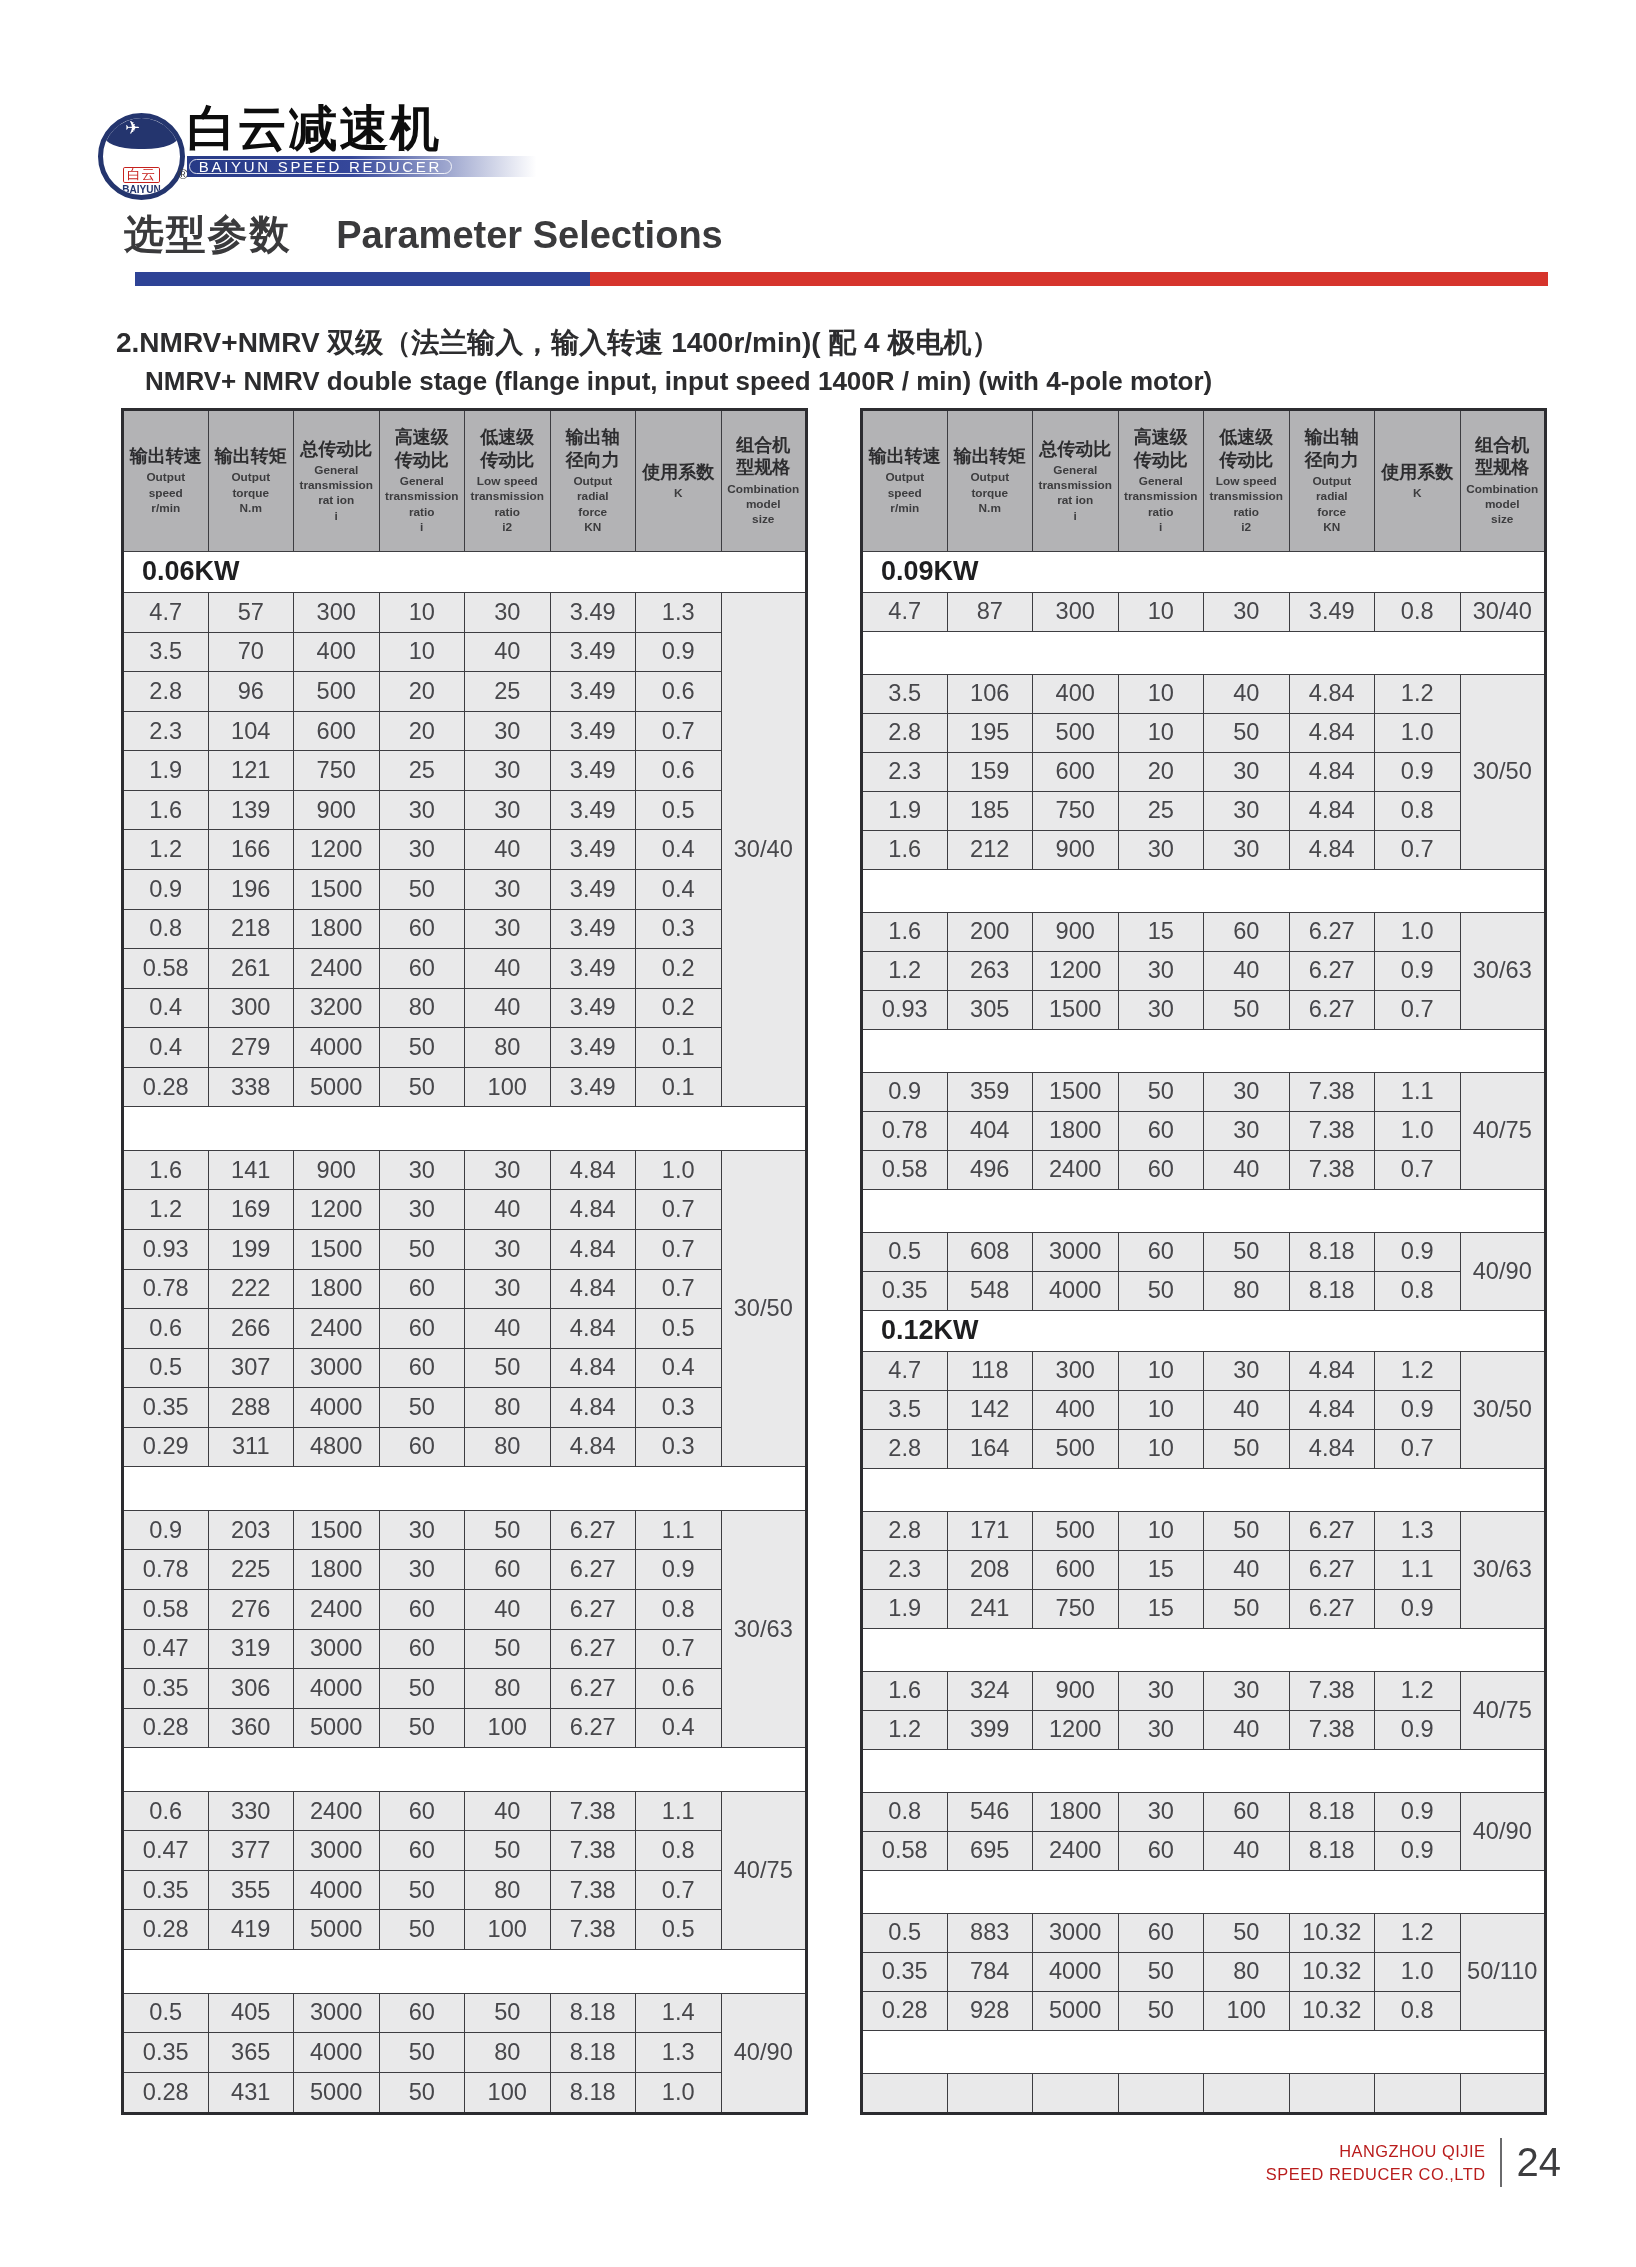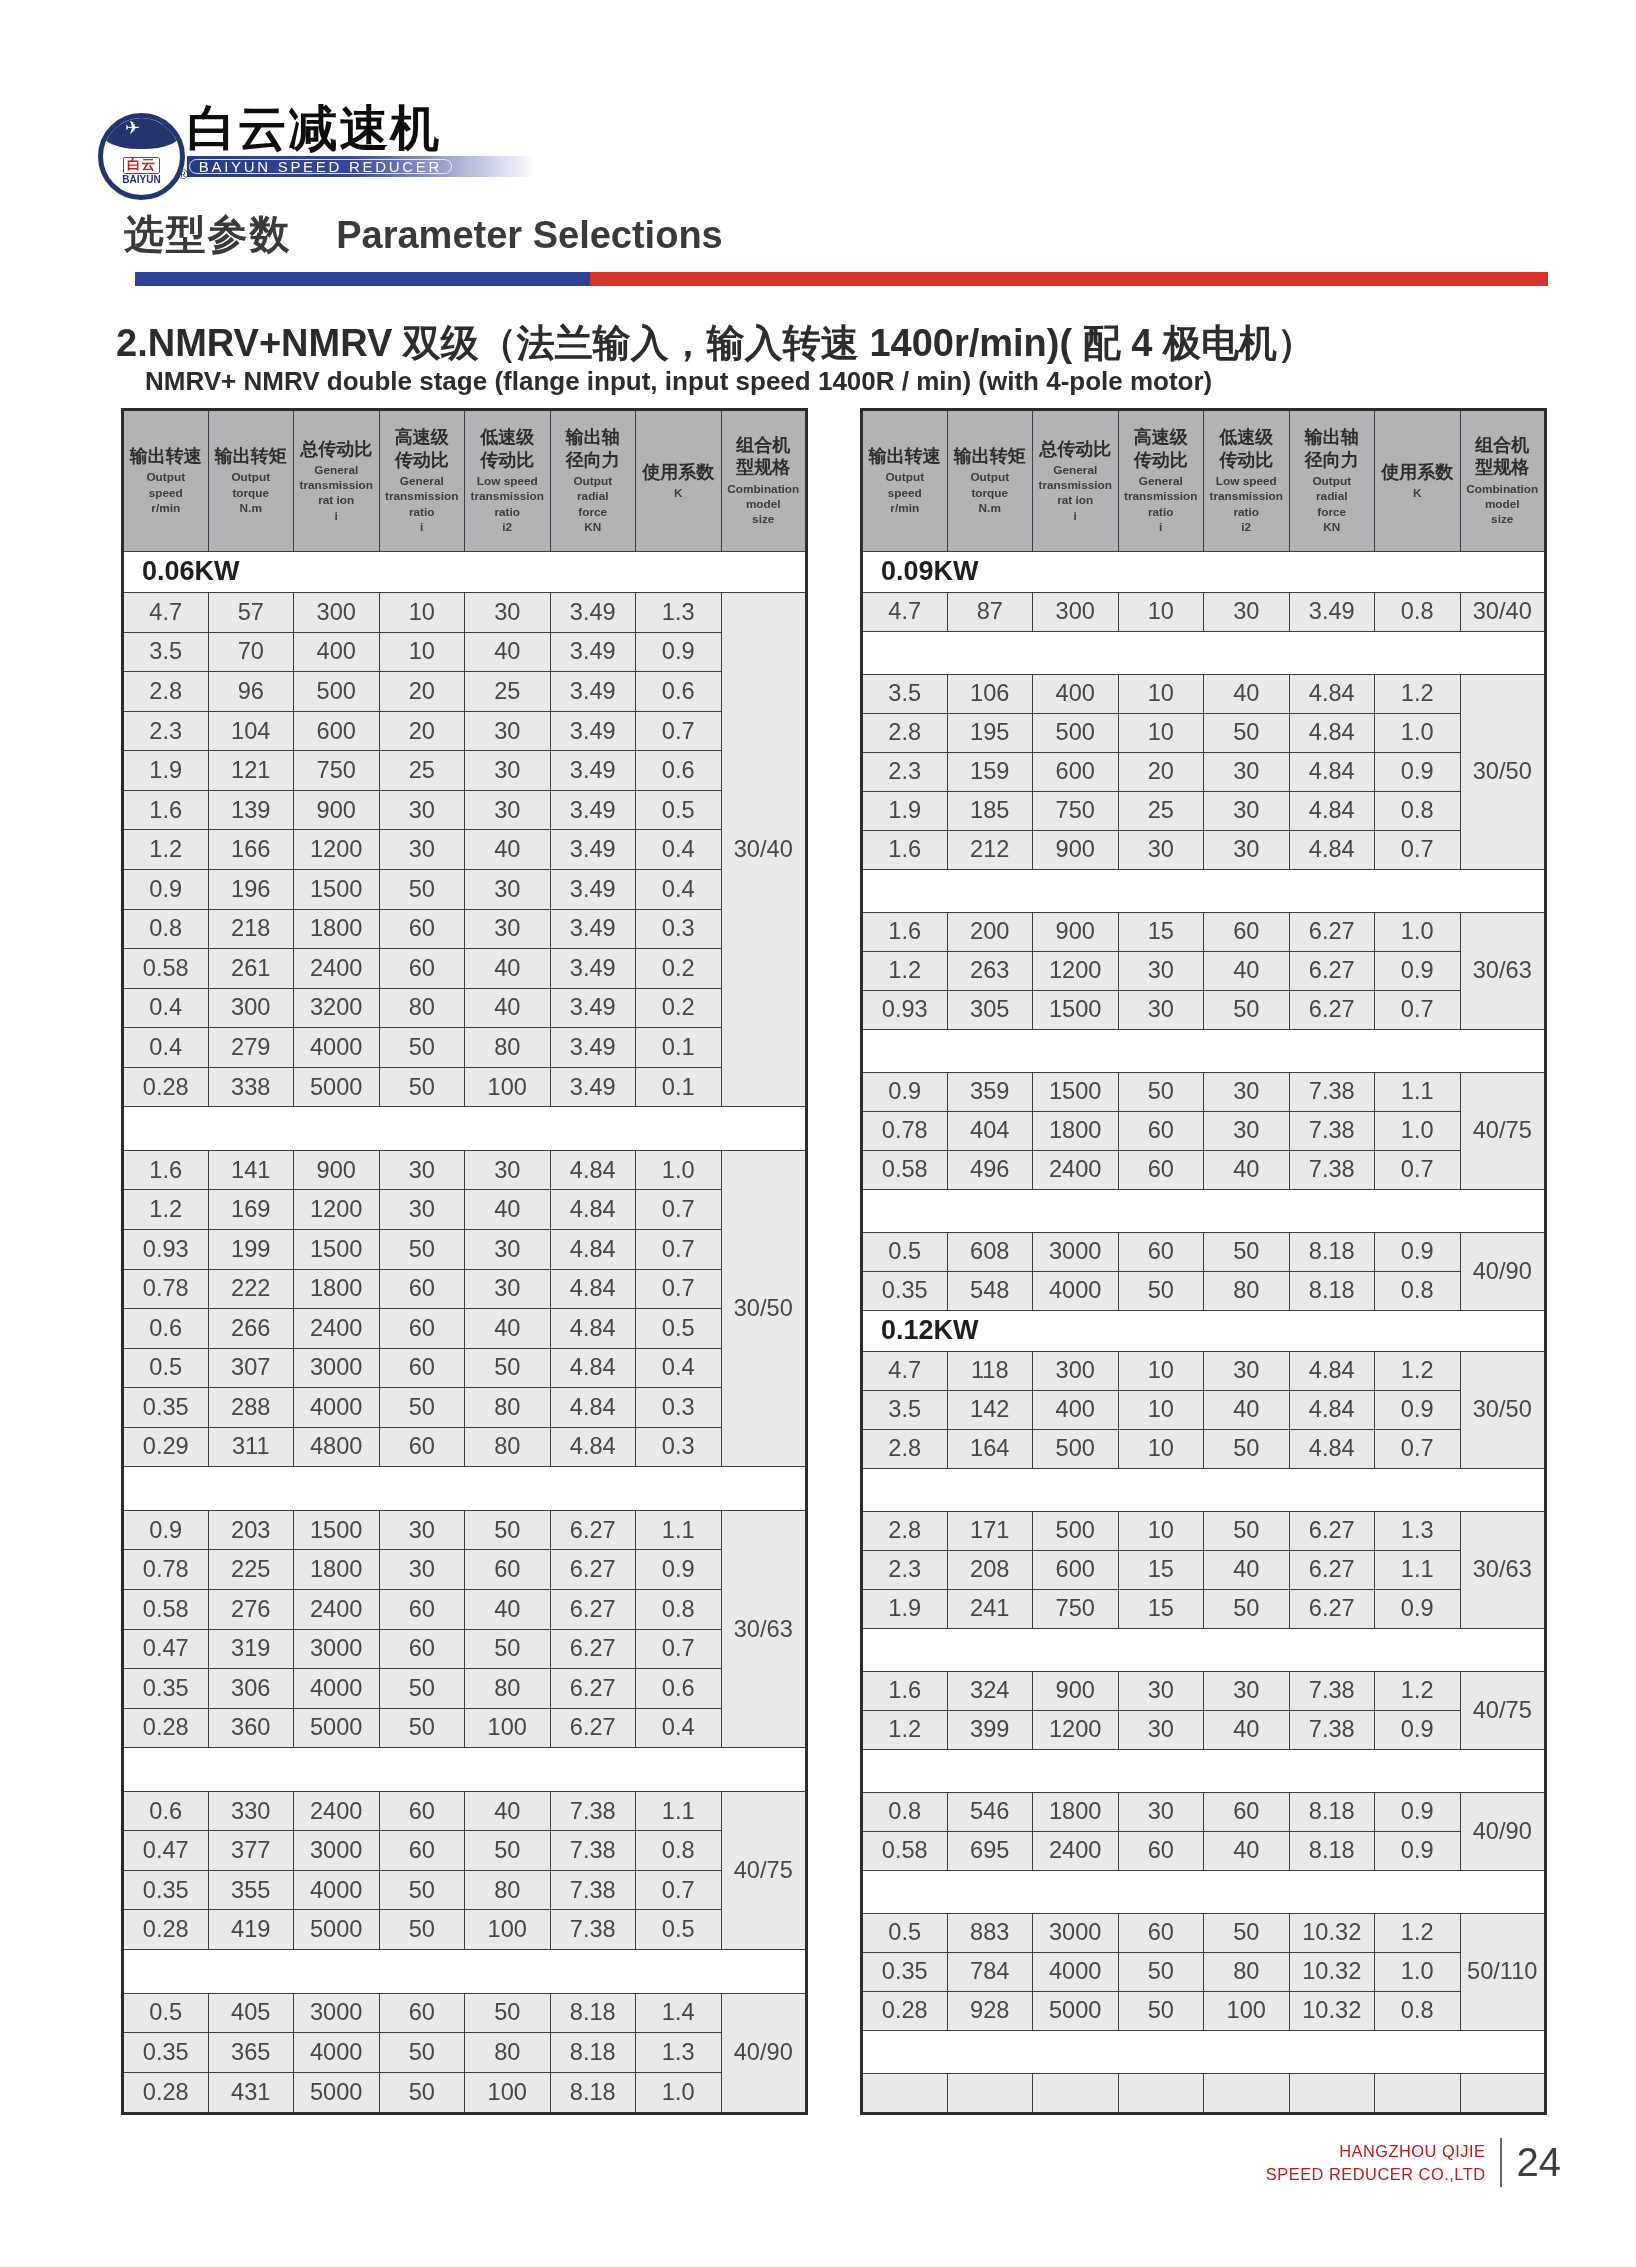--- a/index.html
+++ b/index.html
@@ -9,21 +9,21 @@
   }
 
   
   .emblem {
     position:absolute; left:98px; top:113px; width:87px; height:87px;
     border:5.5px solid #24356e; border-radius:50%; background:#fff; box-sizing:border-box;
     display:flex; flex-direction:column; align-items:center; justify-content:flex-start; overflow:hidden;
   }
   .emblem-cloud { width:100%; height:31px; background:#24356e; border-radius:0 0 46% 46%; position:relative; }
   .emblem-bird { position:absolute; left:22px; top:5.5px; width:31px; height:12.7px; color:#fff; font-size:18px; line-height:9px; }
-  .emblem-cn { margin-top:8px; font-size:13.6px; font-weight:bold; color:#c6211d; border:1.8px solid #c6211d; line-height:14.5px; padding:0 2.7px; border-radius:1.8px; letter-spacing:0.9px;}
+  .emblem-cn { margin-top:18px; font-size:13.6px; font-weight:normal; color:#c6211d; border:1.8px solid #c6211d; line-height:14.5px; padding:0 2.7px; border-radius:1.8px; letter-spacing:0.9px;}
   .emblem-en { font-size:10px; font-weight:bold; color:#24356e; letter-spacing:0; margin-top:0.9px; }
   .registered { position:absolute; left:178px; top:167px; font-size:13.6px; color:#3a3a3c; }
   .brand { position:absolute; left:187px; top:102px; }
   .brand-cn { font-family:"DejaVu Sans","Liberation Sans",sans-serif; font-size:49px; line-height:53px; font-weight:900; color:#0d0d0d; letter-spacing:1.8px; }
   .brand-bar {
     margin-top:0.9px; width:364px; height:21px;
     background:linear-gradient(to right,#273a86 0%,#35479a 45%,rgba(255,255,255,0) 96%);
     display:flex; align-items:center;
   }
   .brand-bar span {
@@ -38,21 +38,21 @@
   
   .section-title { position:absolute; left:124px; top:207px; display:flex; align-items:baseline; gap:45px; color:#3a3a3c; }
   .section-title .cn { font-size:40px; font-weight:bold; letter-spacing:1.8px; }
   .section-title .en { font-size:38px; font-weight:bold; }
   .title-bars { position:absolute; left:135px; top:272px; width:1413px; height:13.6px; display:flex; }
   .bar-blue { width:455px; height:100%; }
   .bar-red  { flex:1; height:100%; }
 
   
   .subtitle { position:absolute; left:116px; top:325px; color:#2c2c2e; }
-  .subtitle .l1 { font-size:38px; font-weight:600; line-height:36px; }
+  .subtitle .l1 { font-size:28px; font-weight:600; line-height:36px; }
   .subtitle .l2 { font-size:26px; font-weight:600; line-height:33px; padding-left:29px; margin-top:3.6px; }
 
   
   .tables { position:absolute; left:121px; top:408px; width:1426px; display:flex; justify-content:space-between; }
   .ptable { border-collapse:collapse; table-layout:fixed; width:687px; border:3.6px solid #2c2c30; }
   .ptable th, .ptable td { border:1.8px solid #3d3d41; overflow:hidden; padding:0; }
   .ptable thead th { background:#b3b3b5; height:136px; text-align:center; vertical-align:middle; padding:1.8px; }
   .h-cn { font-size:18px; font-weight:700; color:#2d2d2f; white-space:pre-line; line-height:1.25; }
   .h-en { font-size:11.8px; color:#3c3c3e; white-space:pre-line; line-height:1.3; margin-top:2.7px; }
   .ptable tr.data td { height:38px; background:#e9e9ea; text-align:center; vertical-align:middle; font-size:23.6px; color:#47474b; }

